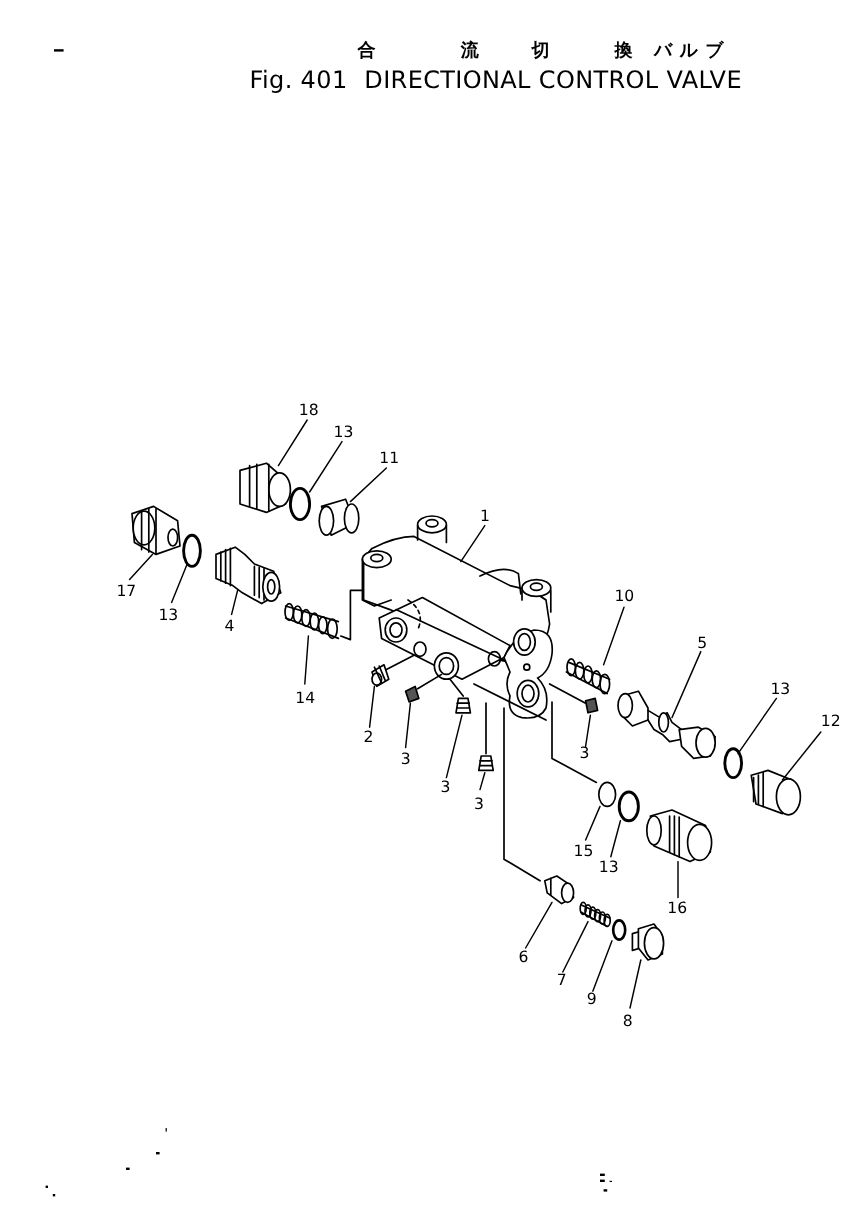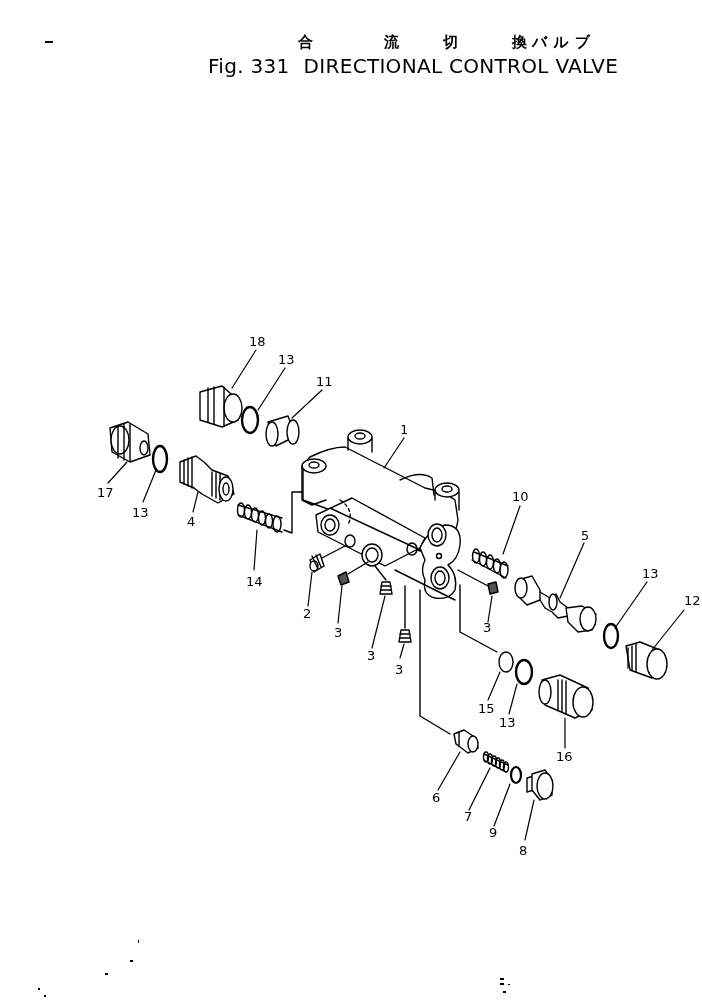--- a/index.html
+++ b/index.html
@@ -17,25 +17,25 @@
 </head>
 <body>
 
 <div class="corner-mark"></div>
 
 <div class="title-jp">
   <span style="left:298px">合</span>
   <span style="left:384px">流</span>
   <span style="left:443px">切</span>
   <span style="left:512px">換</span>
-  <span style="left:532px;letter-spacing:6px">バルブ</span>
+  <span style="left:545px;letter-spacing:6px">バルブ</span>
 </div>
 
 <div class="title-en">
-  <span class="fig">Fig. 331</span><span>DIRECTIONAL CONTROL VALVE</span>
+  <span class="fig">Fig. 401</span><span>DIRECTIONAL CONTROL VALVE</span>
 </div>
 
 <svg class="diagram" width="702" height="1008" viewBox="0 0 702 1008" fill="none" stroke="#000" stroke-width="1.4" stroke-linejoin="round" stroke-linecap="round">
 
   <g>
 
     <path d="M303 465 L310 457 Q330 447 345 447 L425 488 Q445 492 455 500 L458 520 Q455 540 440 548 L425 552 L408 548 L325 508 L303 500 Z" fill="#fff"></path>
 
     <ellipse cx="314" cy="466" rx="12" ry="7" fill="#fff"></ellipse>
     <ellipse cx="314" cy="465" rx="5" ry="3"></ellipse>

